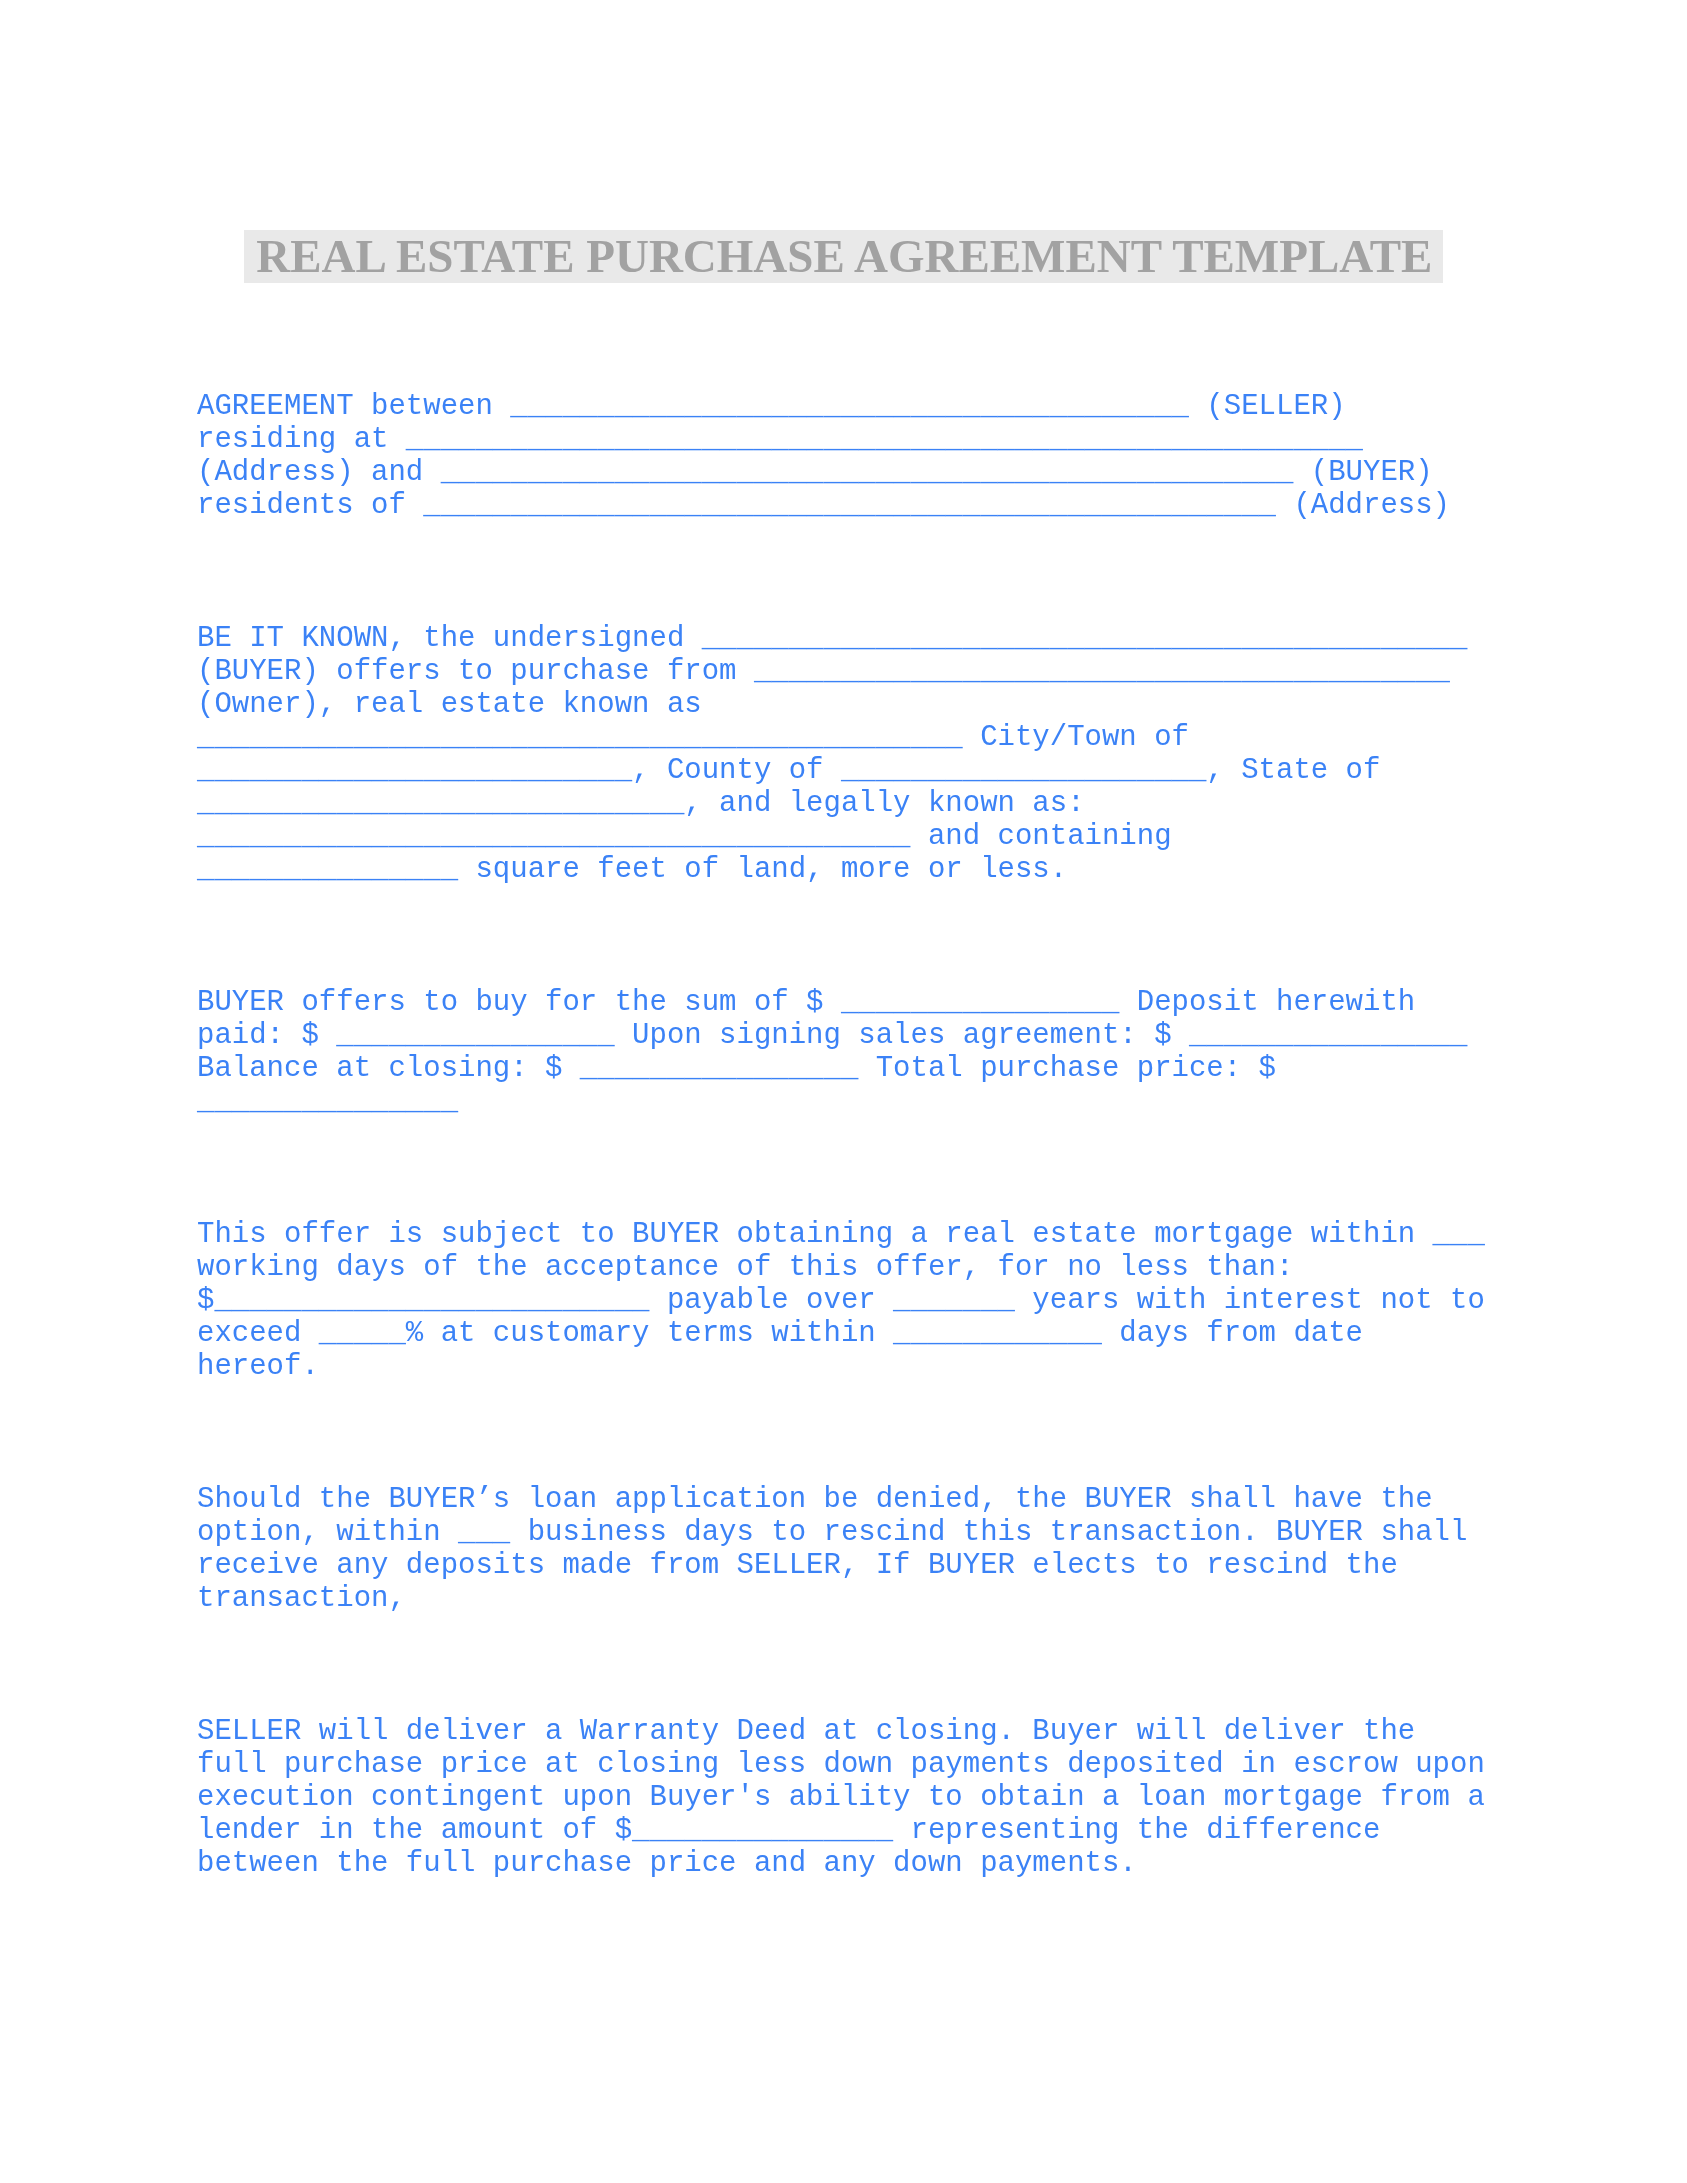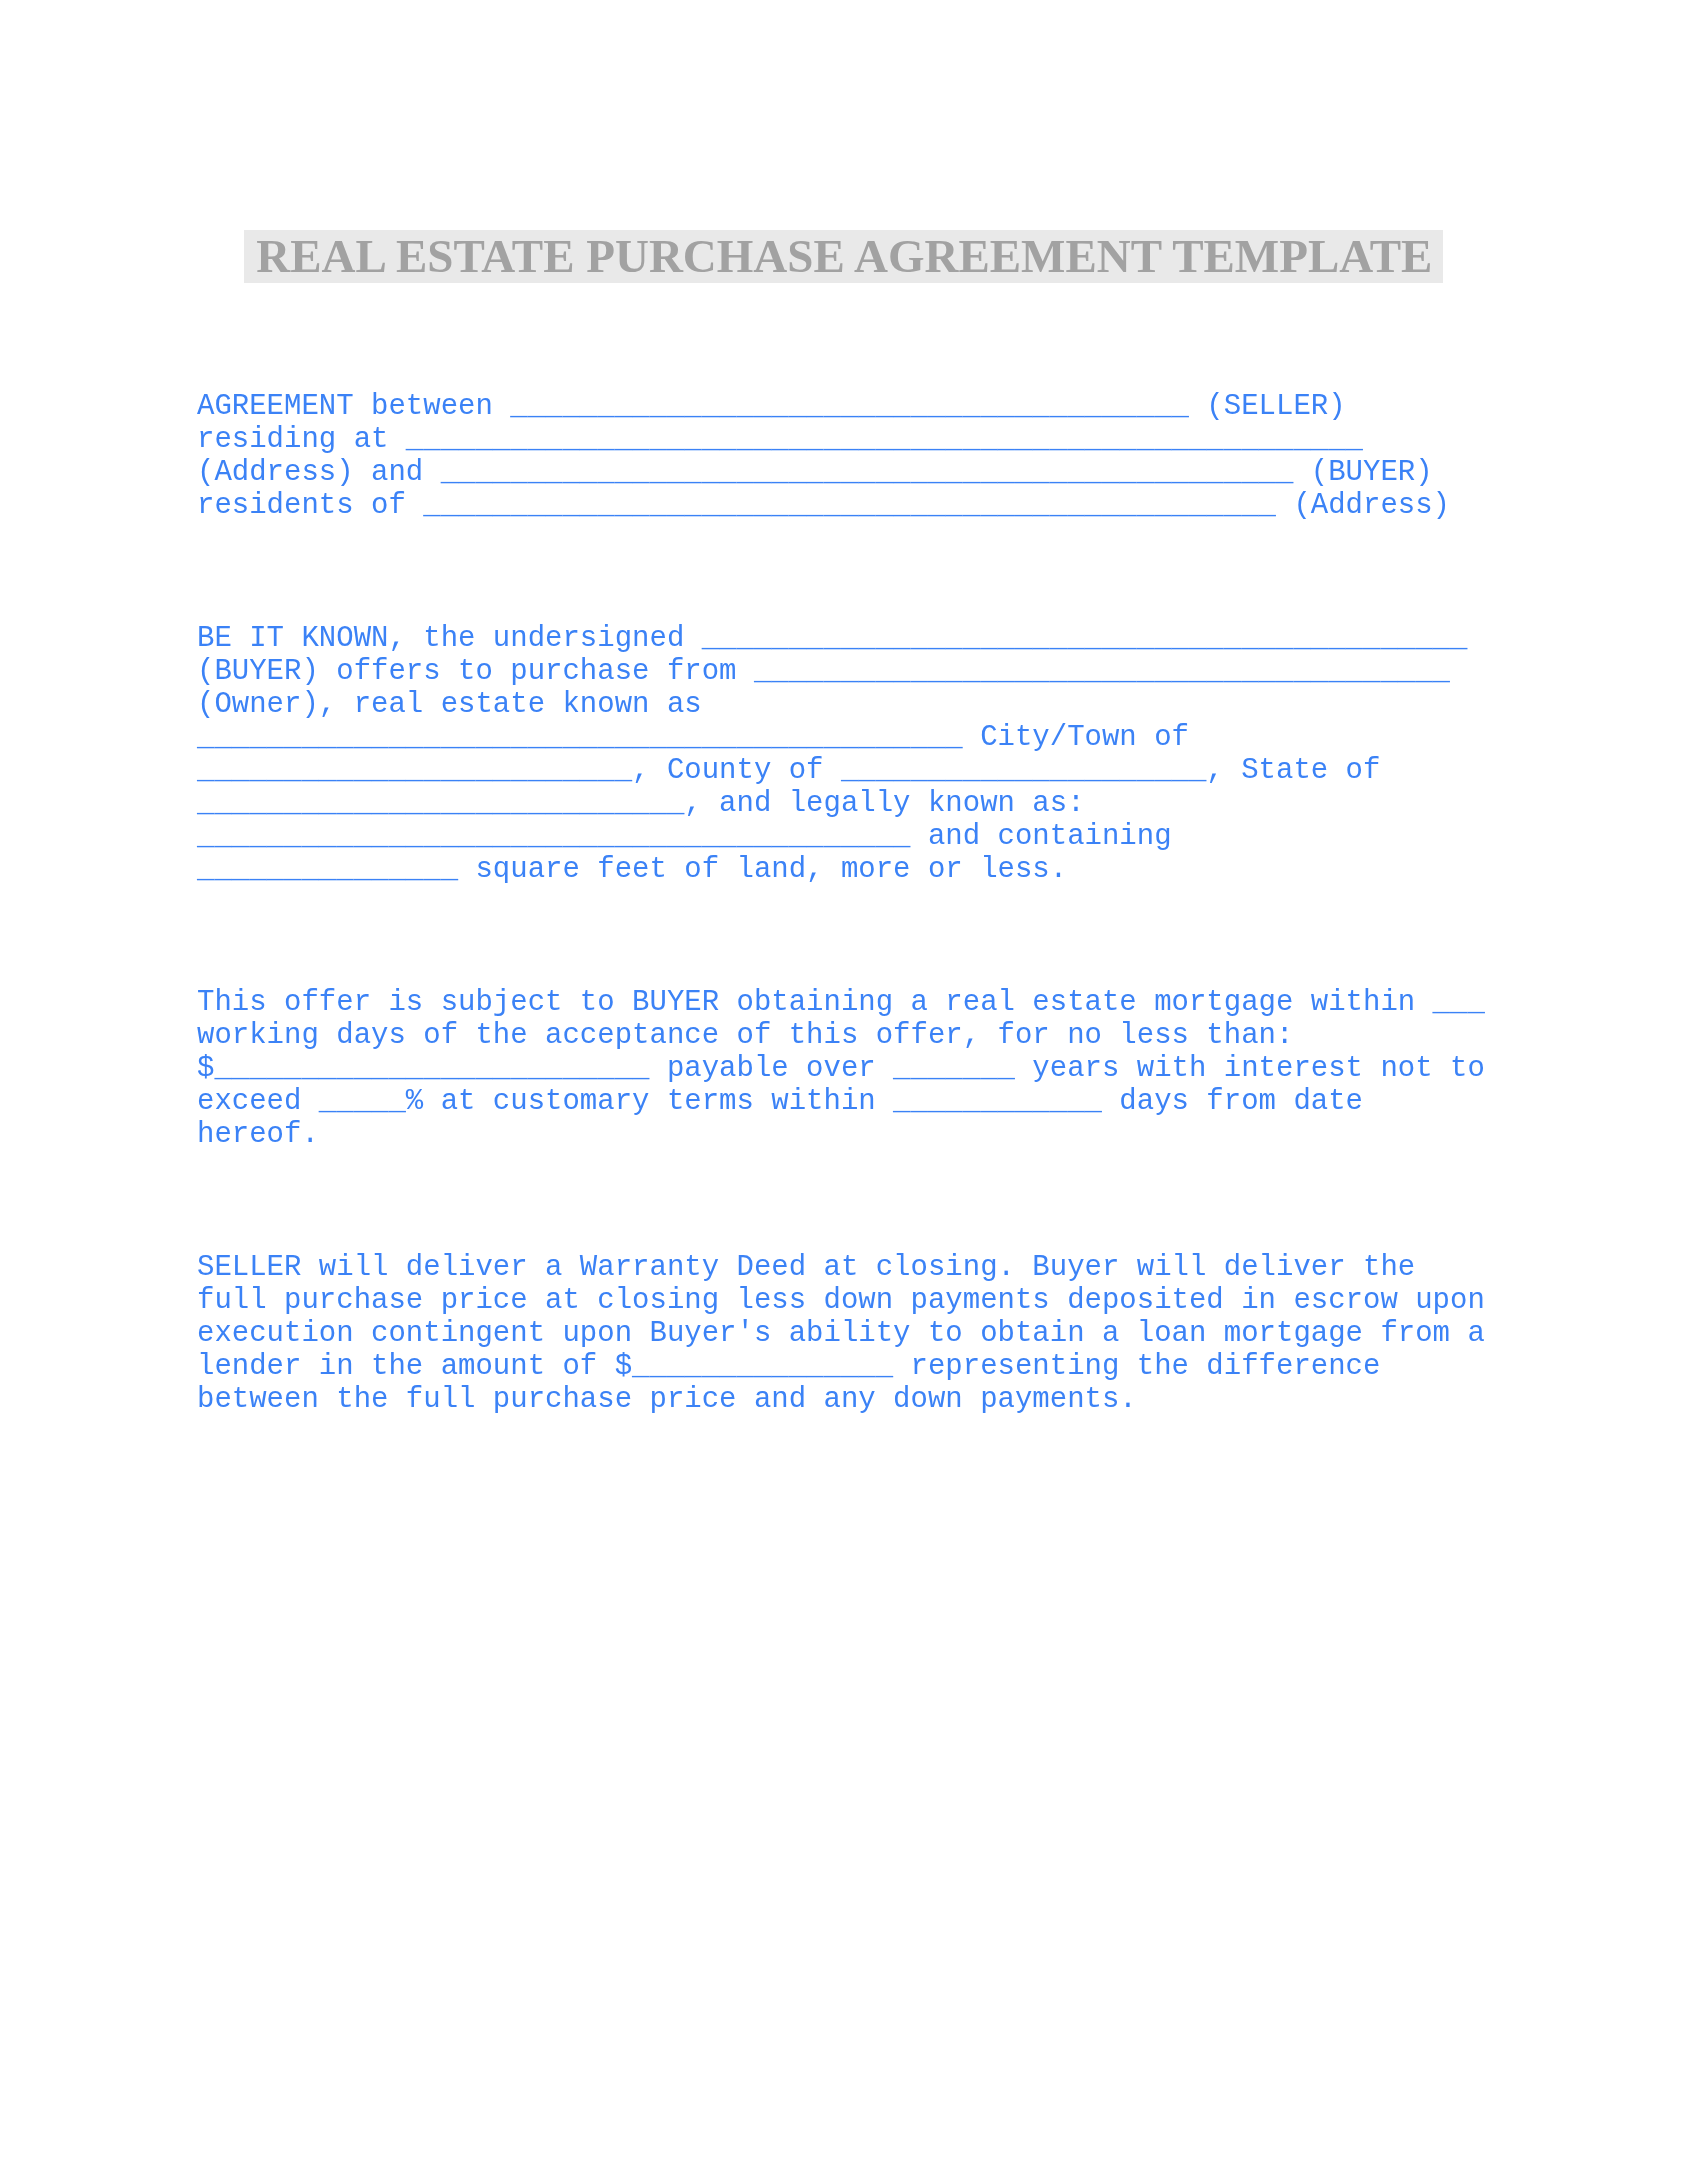--- a/index.html
+++ b/index.html
@@ -54,27 +54,35 @@
 
   <p class="para">BE IT KNOWN, the undersigned ____________________________________________
 (BUYER) offers to purchase from ________________________________________
 (Owner), real estate known as
 ____________________________________________ City/Town of
 _________________________, County of _____________________, State of
 ____________________________, and legally known as:
 _________________________________________ and containing
 _______________ square feet of land, more or less.</p>
 
+  <p class="para">BUYER offers to buy for the sum of $ ________________ Deposit herewith
+paid: $ ________________ Upon signing sales agreement: $ ________________
+Balance at closing: $ ________________ Total purchase price: $
+_______________</p>
 
   <p class="para">This offer is subject to BUYER obtaining a real estate mortgage within ___
 working days of the acceptance of this offer, for no less than:
 $_________________________ payable over _______ years with interest not to
 exceed _____% at customary terms within ____________ days from date
 hereof.</p>
 
+  <p class="para">Should the BUYER’s loan application be denied, the BUYER shall have the
+option, within ___ business days to rescind this transaction. BUYER shall
+receive any deposits made from SELLER, If BUYER elects to rescind the
+transaction,</p>
 
   <p class="para">SELLER will deliver a Warranty Deed at closing. Buyer will deliver the
 full purchase price at closing less down payments deposited in escrow upon
 execution contingent upon Buyer's ability to obtain a loan mortgage from a
 lender in the amount of $_______________ representing the difference
 between the full purchase price and any down payments.</p>
 
 </div>
 
 

